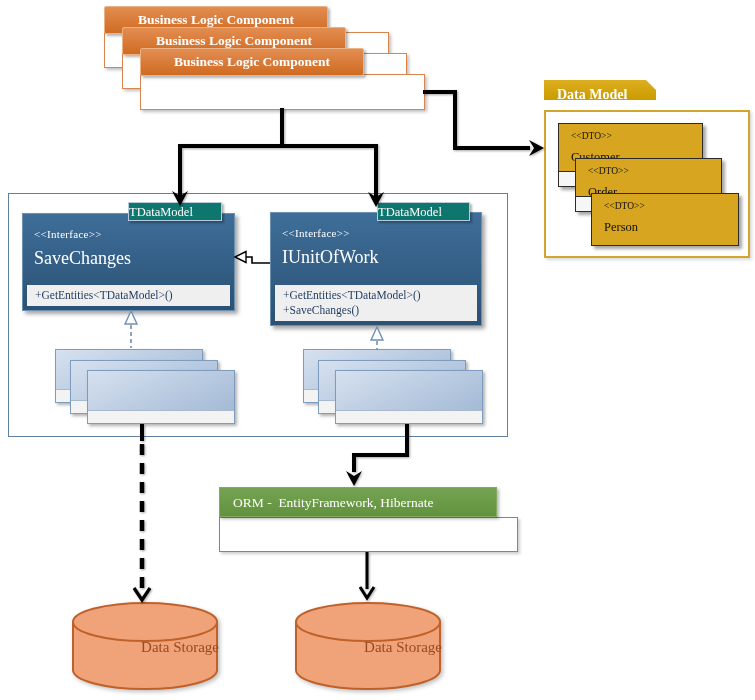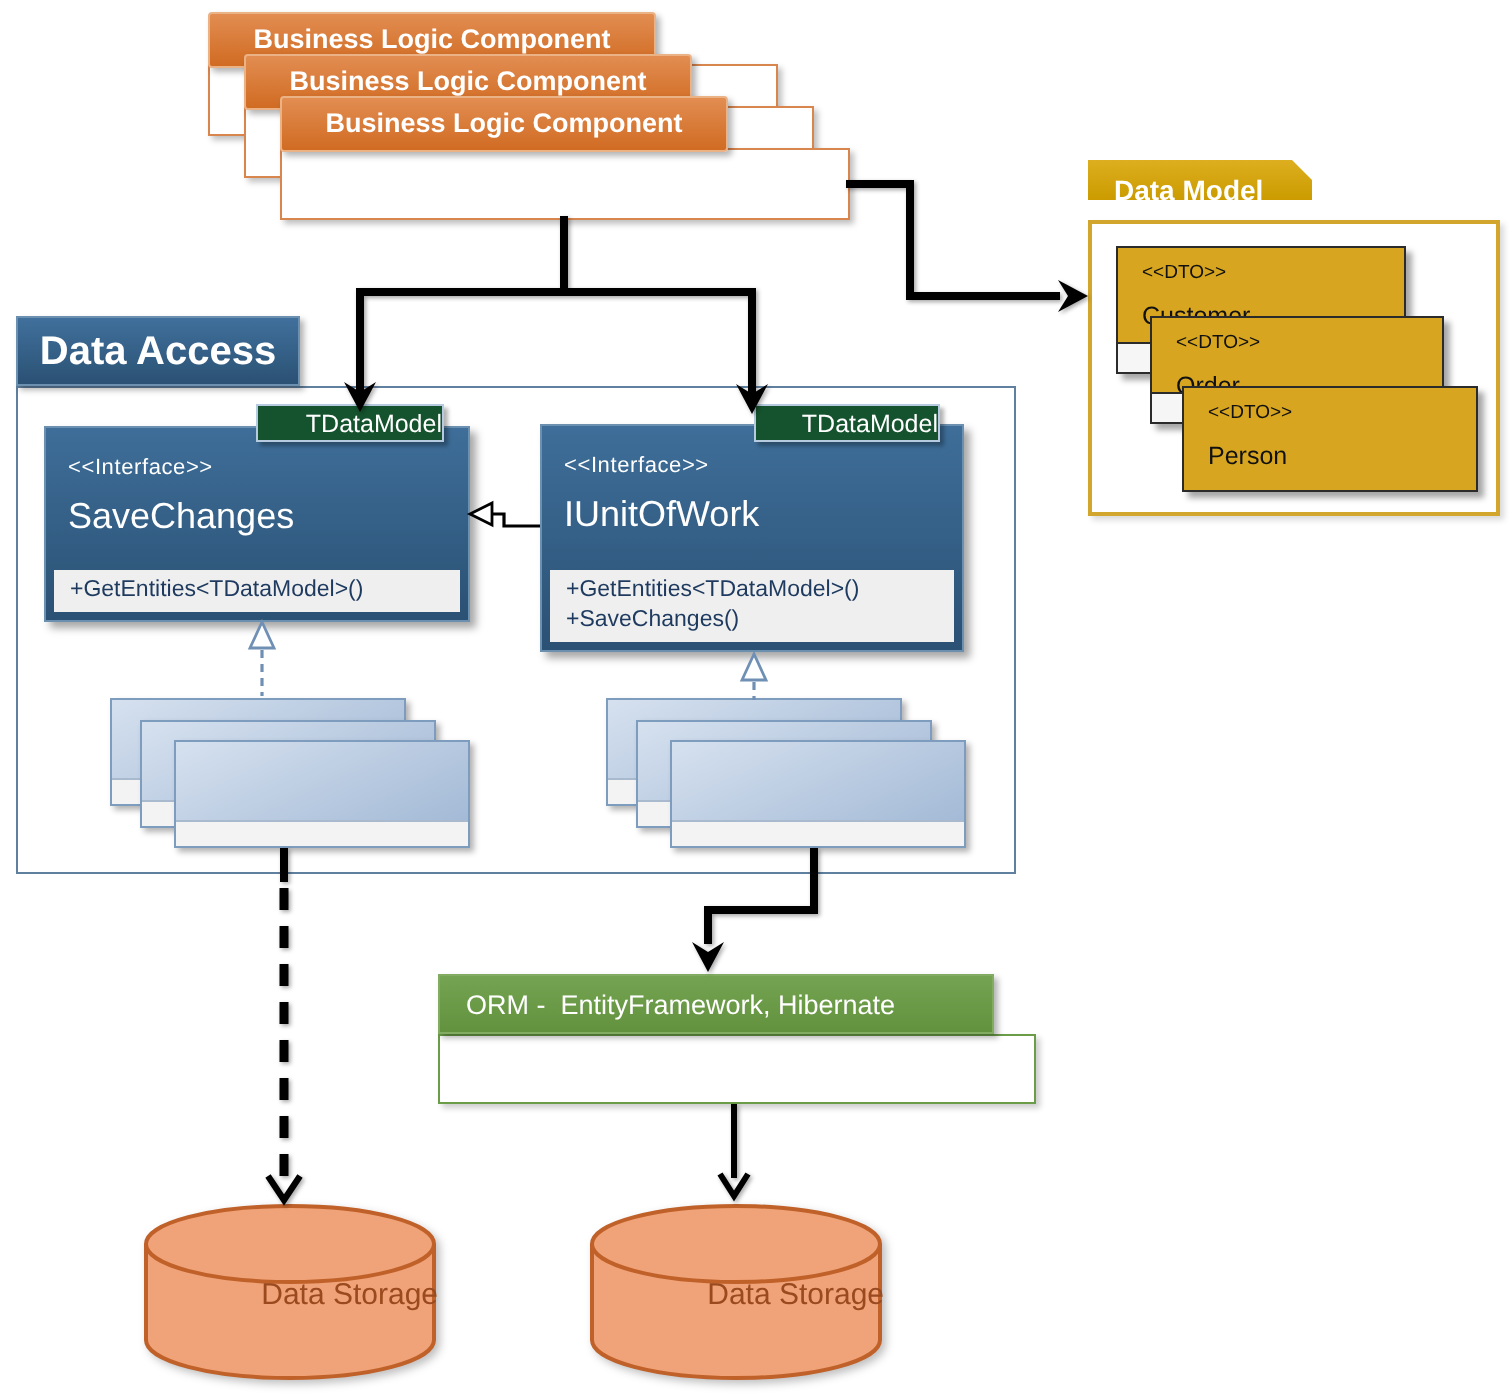--- a/index.html
+++ b/index.html
@@ -1,18 +1,18 @@
 <!DOCTYPE html>
 <html><head>
 <meta charset="utf-8">
 <style>
   html,body{margin:0;padding:0;background:#fff;}
   .canvas{
     position:relative;width:755px;height:700px;background:#fff;overflow:hidden;
-    font-family:Liberation Sans, sans-serif;
+    font-family:Liberation Serif, serif;
   }
 
   
   .blc-h{
     position:absolute;width:222px;height:26px;
     background:linear-gradient(180deg,#E28D52 0%,#D06B22 100%);
     border:1px solid #EBB286;border-radius:2px;
     box-shadow:2px 2px 3px rgba(0,0,0,.3);
     color:#fff;font-size:13.5px;font-weight:bold;text-align:center;line-height:26px;
   }
@@ -51,22 +51,22 @@
     border:1.5px solid #60809F;background:#fff;box-sizing:border-box;z-index:0;
   }
   .da-title{
     position:absolute;left:8px;top:158px;width:142px;height:35px;
     background:linear-gradient(180deg,#40709C 0%,#2B5174 100%);
     border:1px solid #6C90B0;box-shadow:2px 2px 3px rgba(0,0,0,.3);
     color:#fff;font-size:20px;font-weight:bold;text-align:center;line-height:35px;
     box-sizing:border-box;z-index:2;
   }
   .tparam{
-    position:absolute;height:19px;background:#14532d;border:1px solid #B6CBDF;
-    color:#fff;font-size:12.5px;text-align:right;line-height:19px;
+    position:absolute;height:19px;background:#0f766e;border:1px solid #B6CBDF;
+    color:#fff;font-size:12.5px;text-align:left;line-height:19px;
     box-sizing:border-box;z-index:3;box-shadow:2px 2px 2px rgba(0,0,0,.3);
   }
   .cls{
     position:absolute;background:linear-gradient(180deg,#3E6E99 0%,#2B5174 100%);
     border:1px solid #6C90B0;box-shadow:3px 3px 4px rgba(0,0,0,.35);
     box-sizing:border-box;z-index:2;color:#fff;
   }
   .cls .stereo{font-size:11px;padding:14px 0 0 11px;letter-spacing:.3px;}
   .cls .iname{font-size:18px;padding:8px 0 0 11px;}
   .cls .methods{
@@ -137,21 +137,20 @@
   <div class="dto strip" style="left:575px;top:158px;width:147px;height:54px;z-index:3;">
     <div class="dto-stereo">&lt;&lt;DTO&gt;&gt;</div>
     <div class="dto-name">Order</div>
   </div>
   <div class="dto" style="left:591px;top:193px;width:148px;height:53px;z-index:4;">
     <div class="dto-stereo">&lt;&lt;DTO&gt;&gt;</div>
     <div class="dto-name">Person</div>
   </div>
 
   <div class="da-box"></div>
-  <div class="da-title">Data Access</div>
 
   <div class="tparam" style="left:128px;top:202px;width:94px;">TDataModel</div>
   <div class="cls" style="left:22px;top:213px;width:213px;height:98px;">
     <div class="stereo">&lt;&lt;Interface&gt;&gt;</div>
     <div class="iname">SaveChanges</div>
     <div class="methods" style="height:21px;">
       <div>+GetEntities&lt;TDataModel&gt;()</div>
     </div>
   </div>
 

